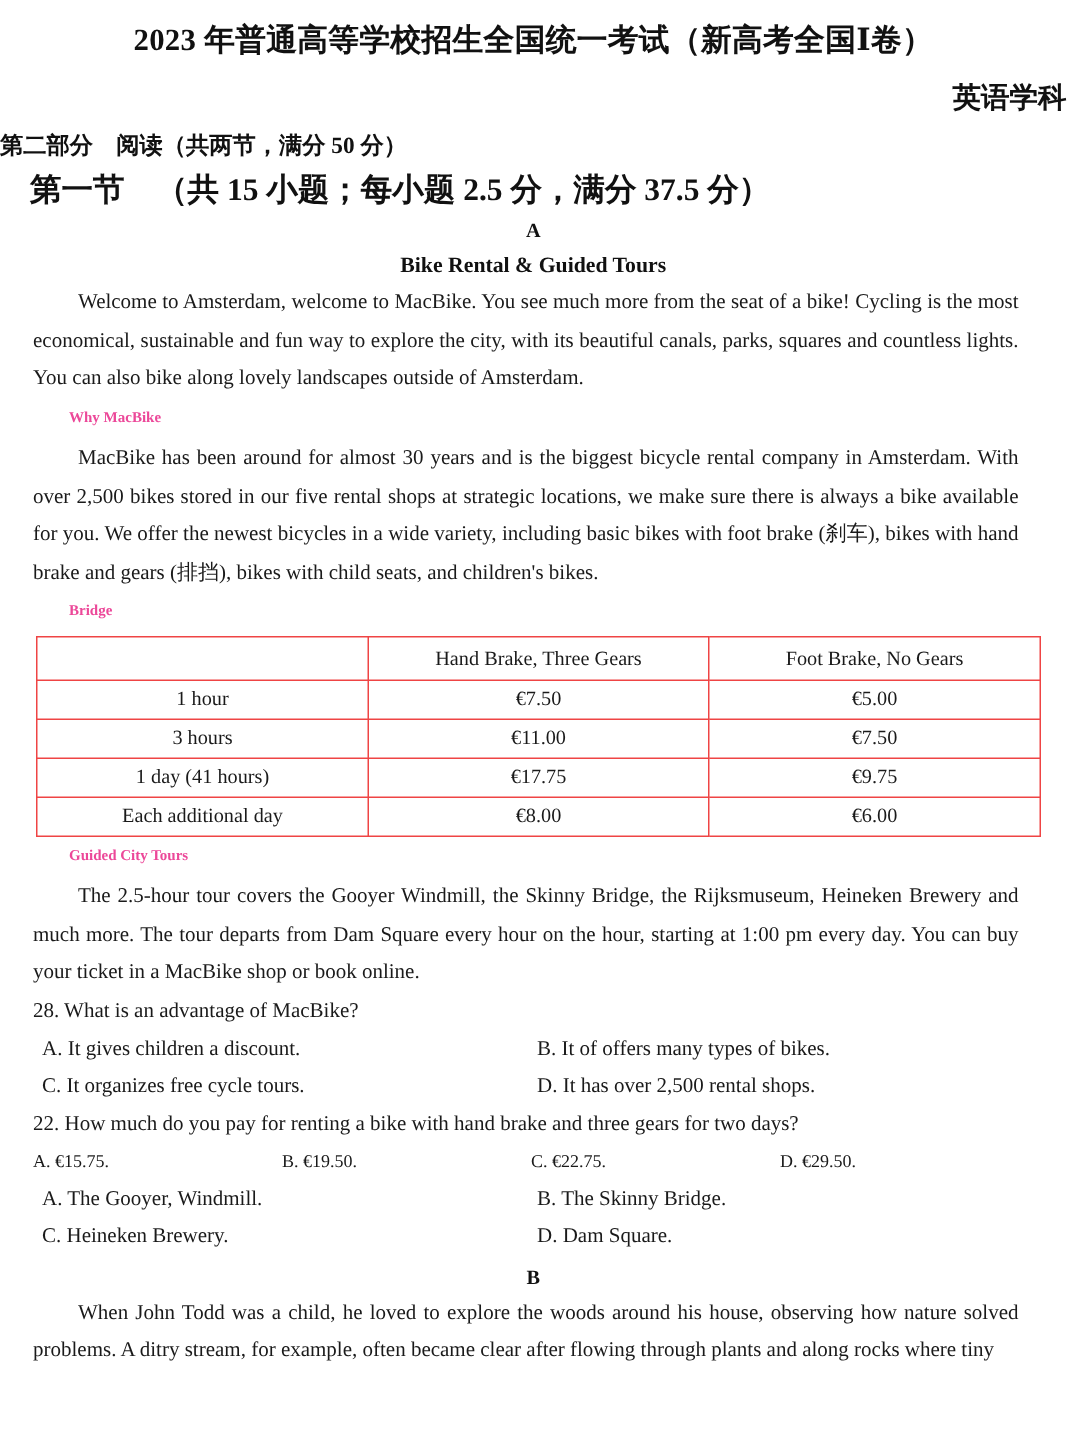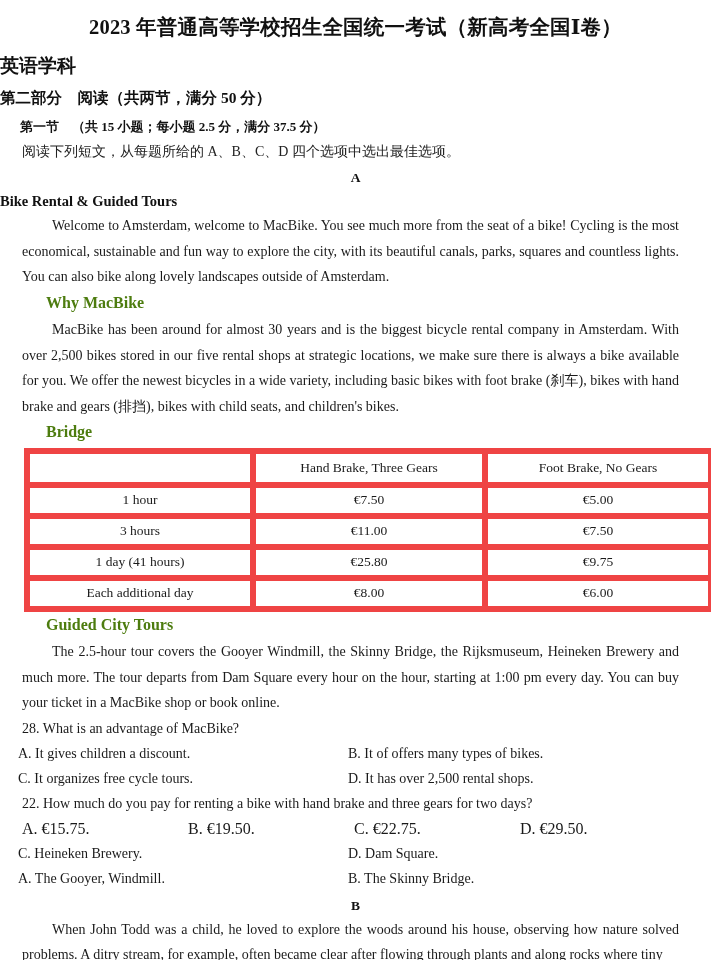--- a/index.html
+++ b/index.html
@@ -26,38 +26,38 @@
   .doc-title {
     text-align: center;
     font-weight: bold;
     font-size: 20.5px;
     letter-spacing: 0.2px;
     margin: 12px 0 0 0;
     line-height: 30px;
     color: #111;
   }
   .doc-subject {
-    text-align: left;
+    text-align: right;
     font-weight: bold;
     font-size: 19px;
     margin: 10px 0 0 0;
     line-height: 28px;
     color: #111;
   }
   .part-heading {
     text-align: left;
     font-weight: bold;
     font-size: 15.5px;
     margin: 6px 0 0 0;
     line-height: 24px;
     color: #111;
   }
   .section-heading {
     font-weight: bold;
-    font-size: 13px;
+    font-size: 21px;
     margin: 4px 0 0 0;
     padding-left: 20px;
     line-height: 25px;
     color: #111;
   }
   .instruction {
     font-size: 14px;
     padding-left: 22px;
     margin: 2px 0 0 0;
     line-height: 22px;
@@ -66,56 +66,56 @@
 
   .passage-letter {
     text-align: center;
     font-weight: bold;
     font-size: 13.5px;
     margin: 6px 0 0 0;
     line-height: 18px;
     color: #111;
   }
   .passage-title {
-    text-align: left;
+    text-align: center;
     font-weight: bold;
     font-size: 14.5px;
     margin: 4px 0 0 0;
     line-height: 20px;
     color: #111;
   }
 
   .body-text {
     font-size: 14px;
     line-height: 25.5px;
     text-align: justify;
     text-justify: inter-word;
     margin: 2px 0 0 0;
     padding: 0 32px 0 22px;
     text-indent: 30px;
     color: #1a1a1a;
   }
 
   .sub-heading {
-    font-size: 16px;
+    font-size: 10px;
     font-weight: bold;
     line-height: 25.5px;
     padding-left: 46px;
     margin: 0;
-    color: #4d7c0f;
+    color: #ec4899;
   }
 
   table.prices {
     border-collapse: collapse;
     margin: 3px 0 0 24px;
     width: 654px;
     table-layout: fixed;
   }
   table.prices td {
-    border: 6px solid #ef4444;
+    border: 1px solid #ef4444;
     height: 25px;
     text-align: center;
     vertical-align: middle;
     font-size: 13.5px;
     color: #1a1a1a;
     padding: 0 2px;
   }
   table.prices td.c0 { width: 216px; }
   table.prices td.c1 { width: 222px; }
   table.prices td.c2 { width: 216px; }
@@ -125,31 +125,31 @@
     font-size: 14px;
     line-height: 25px;
     padding-left: 22px;
     margin: 0;
     color: #1a1a1a;
   }
   .options2 {
     position: relative;
     font-size: 14px;
     line-height: 25px;
-    padding-left: 18px;
+    padding-left: 28px;
     margin: 0;
     color: #1a1a1a;
   }
   .options2 .opt {
     display: inline-block;
     width: 330px;
     vertical-align: top;
   }
   .options4 {
-    font-size: 16px;
+    font-size: 12px;
     line-height: 25px;
     padding-left: 22px;
     margin: 0;
     color: #1a1a1a;
   }
   .options4 .opt {
     display: inline-block;
     width: 166px;
     vertical-align: top;
   }
@@ -160,21 +160,20 @@
 <div class="page">
 
   <div class="doc-title">2023 年普通高等学校招生全国统一考试（新高考全国Ⅰ卷）</div>
 
   <div class="doc-subject">英语学科</div>
 
   <div class="part-heading">第二部分　阅读（共两节，满分 50 分）</div>
 
   <div class="section-heading">第一节　（共 15 小题；每小题 2.5 分，满分 37.5 分）</div>
 
-  <div class="instruction">阅读下列短文，从每题所给的 A、B、C、D 四个选项中选出最佳选项。</div>
 
   <div class="passage-letter">A</div>
 
   <div class="passage-title">Bike Rental &amp; Guided Tours</div>
 
   <p class="body-text">Welcome to Amsterdam, welcome to MacBike. You see much more from the seat of a bike! Cycling is the most economical, sustainable and fun way to explore the city, with its beautiful canals, parks, squares and countless lights. You can also bike along lovely landscapes outside of Amsterdam.</p>
 
   <div class="sub-heading">Why MacBike</div>
 
   <p class="body-text">MacBike has been around for almost 30 years and is the biggest bicycle rental company in Amsterdam. With over 2,500 bikes stored in our five rental shops at strategic locations, we make sure there is always a bike available for you. We offer the newest bicycles in a wide variety, including basic bikes with foot brake (刹车), bikes with hand brake and gears (排挡), bikes with child seats, and children's bikes.</p>
@@ -193,21 +192,21 @@
         <td class="c1">€7.50</td>
         <td class="c2">€5.00</td>
       </tr>
       <tr>
         <td class="c0">3 hours</td>
         <td class="c1">€11.00</td>
         <td class="c2">€7.50</td>
       </tr>
       <tr>
         <td class="c0">1 day (41 hours)</td>
-        <td class="c1">€25.80</td>
+        <td class="c1">€17.75</td>
         <td class="c2">€9.75</td>
       </tr>
       <tr>
         <td class="c0">Each additional day</td>
         <td class="c1">€8.00</td>
         <td class="c2">€6.00</td>
       </tr>
     </tbody>
   </table>
 
@@ -222,23 +221,23 @@
   <div class="options2">
     <span class="opt">C. It organizes free cycle tours.</span><span class="opt">D. It has over 2,500 rental shops.</span>
   </div>
 
   <div class="question">22. How much do you pay for renting a bike with hand brake and three gears for two days?</div>
   <div class="options4">
     <span class="opt">A. €15.75.</span><span class="opt">B. €19.50.</span><span class="opt">C. €22.75.</span><span class="opt">D. €29.50.</span>
   </div>
 
   <div class="options2">
+    <span class="opt">A. The Gooyer, Windmill.</span><span class="opt">B. The Skinny Bridge.</span>
+  </div>
+  <div class="options2">
     <span class="opt">C. Heineken Brewery.</span><span class="opt">D. Dam Square.</span>
   </div>
-  <div class="options2">
-    <span class="opt">A. The Gooyer, Windmill.</span><span class="opt">B. The Skinny Bridge.</span>
-  </div>
 
   <div class="passage-letter">B</div>
 
   <p class="body-text">When John Todd was a child, he loved to explore the woods around his house, observing how nature solved problems. A ditry stream, for example, often became clear after flowing through plants and along rocks where tiny</p>
 
 </div>
 
 </body></html>

